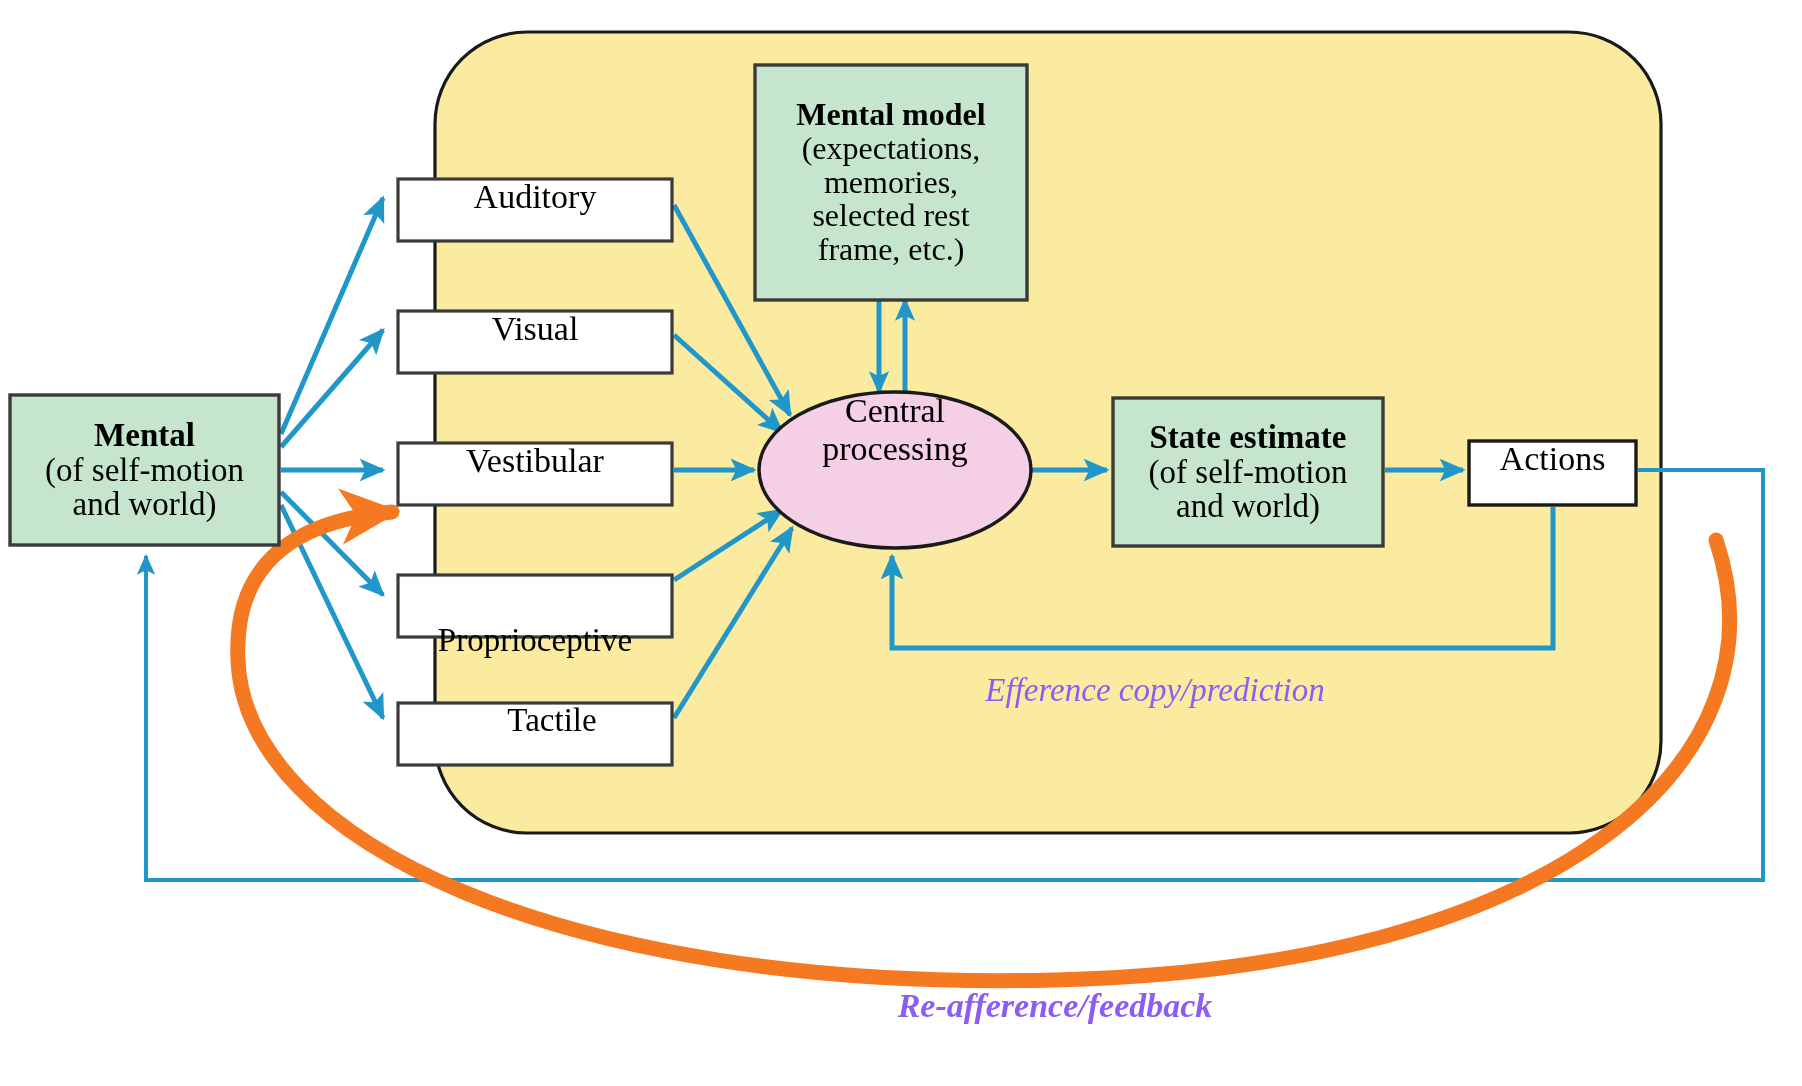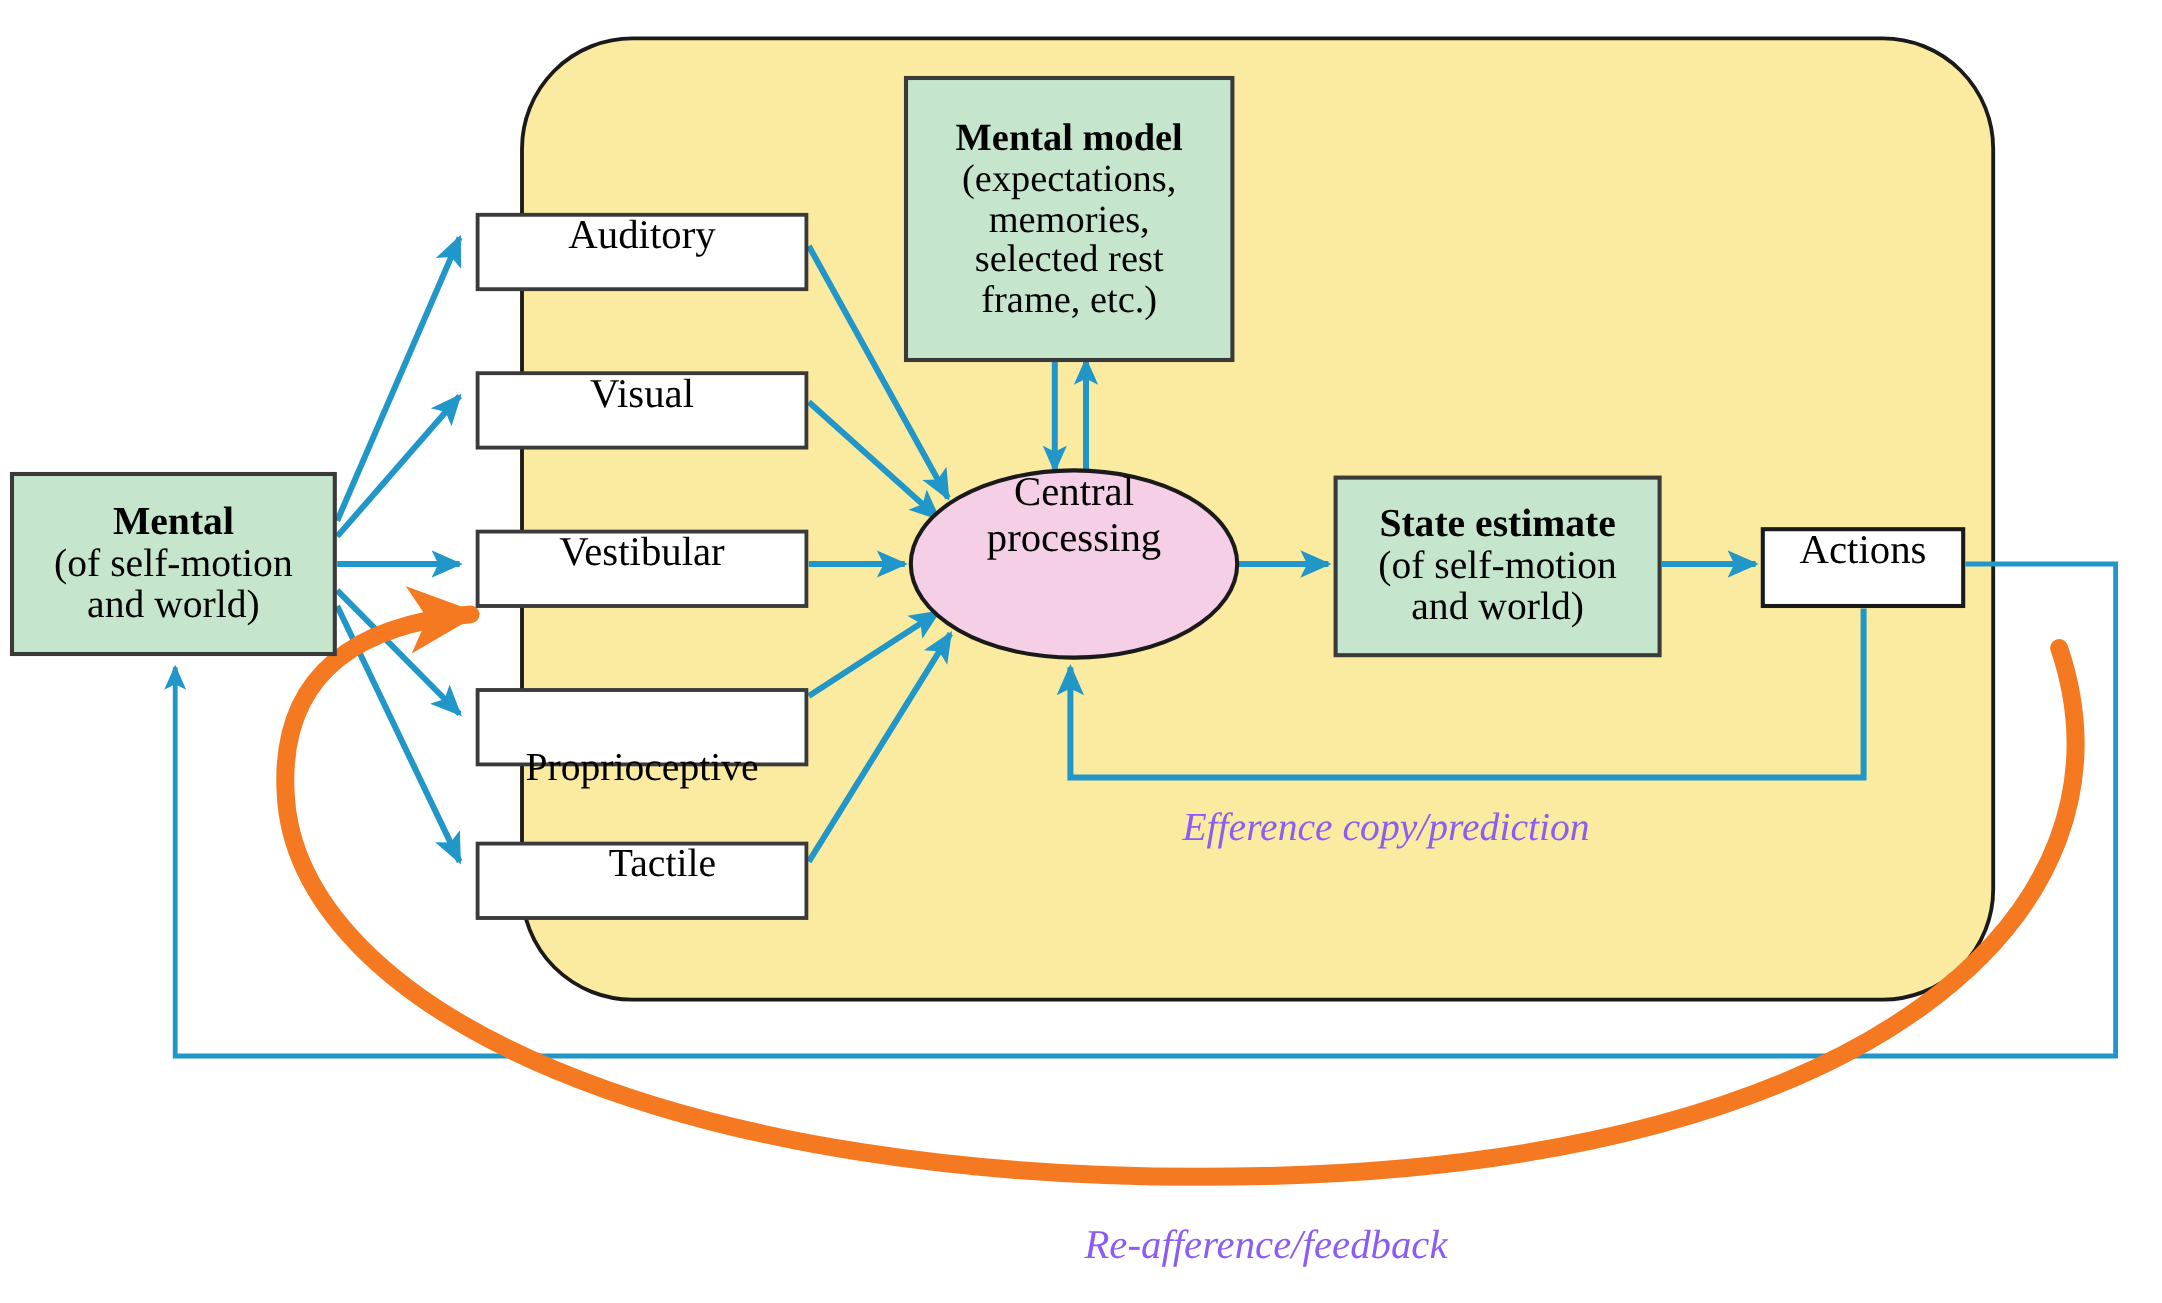--- a/index.html
+++ b/index.html
@@ -139,15 +139,15 @@
   <div class="node-label nl-plain" style="left:1469px; top:441px; width:167px; height:64px; font-size:34px;">Actions</div>
 
   <div class="node-label nl-plain" style="left:398px; top:179px; width:274px; height:62px; font-size:34px;">Auditory</div>
   <div class="node-label nl-plain" style="left:398px; top:443px; width:274px; height:62px; font-size:34px;">Vestibular</div>
   <div class="node-label nl-plain" style="left:398px; top:311px; width:274px; height:62px; font-size:34px;">Visual</div>
   <div class="node-label nl-plain" style="left:394px; top:575px; width:282px; height:62px; font-size:33px;margin-top:48px;">Proprioceptive</div>
   <div class="node-label nl-plain" style="left:398px; top:703px; width:308px; height:62px; font-size:33px;">Tactile</div>
 
   <div class="edge-caption" style="left:885px; top:672px; width:540px; font-size:33px;">Efference copy/prediction</div>
 
-  <div class="edge-caption" style="left:785px; top:1019px; width:540px; font-size:34px;">Re-afference/feedback</div>
+  <div class="edge-caption" style="left:785px; top:987px; width:540px; font-size:34px;font-weight:bold;">Re-afference/feedback</div>
 
 </div>
 
 </body></html>

